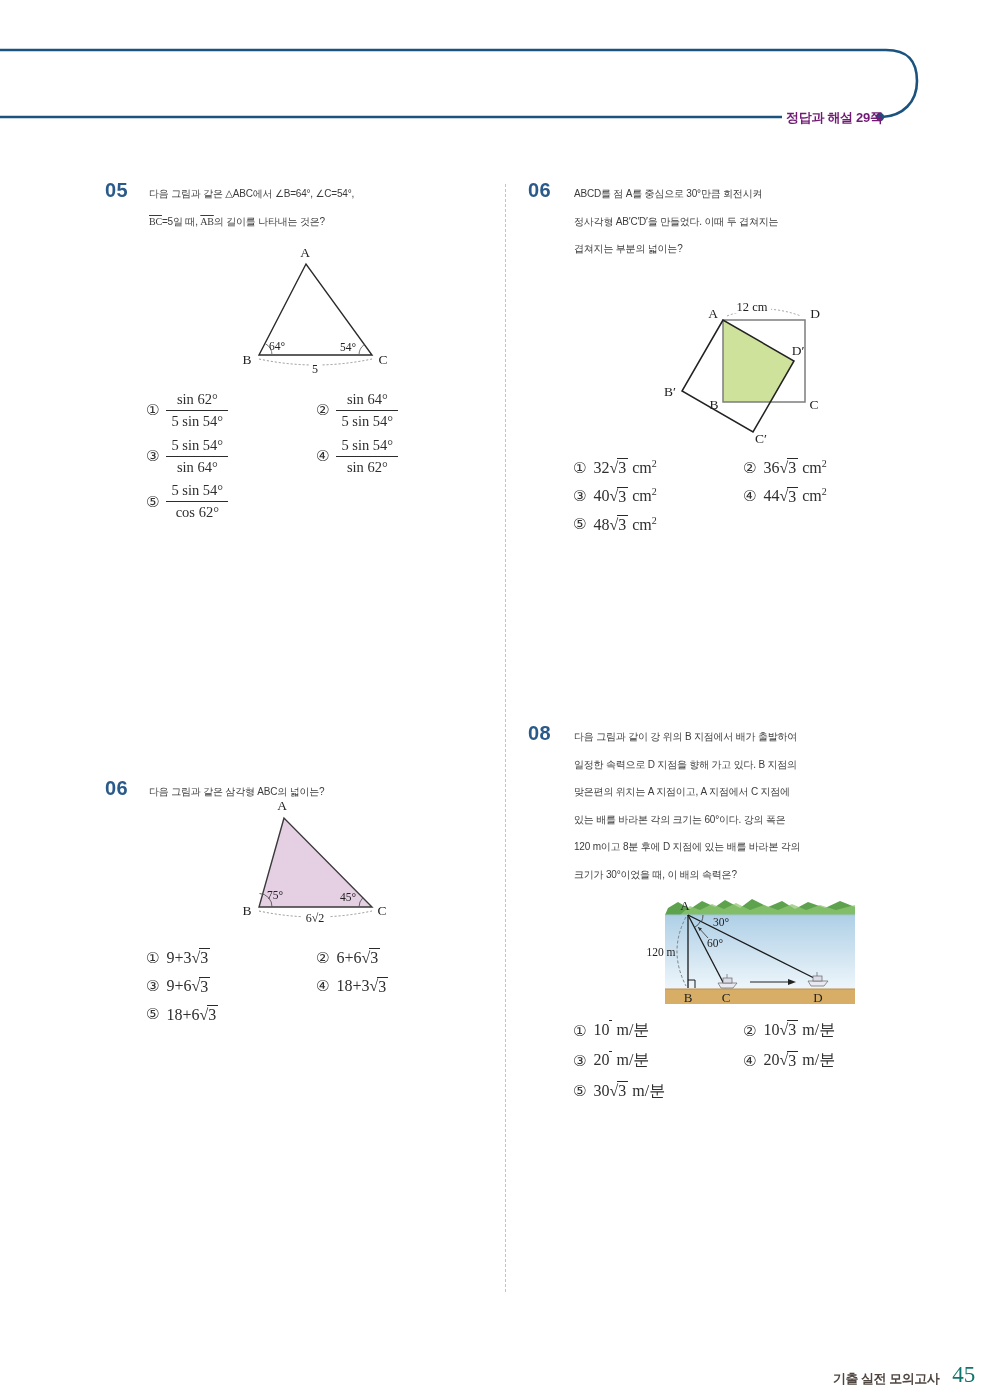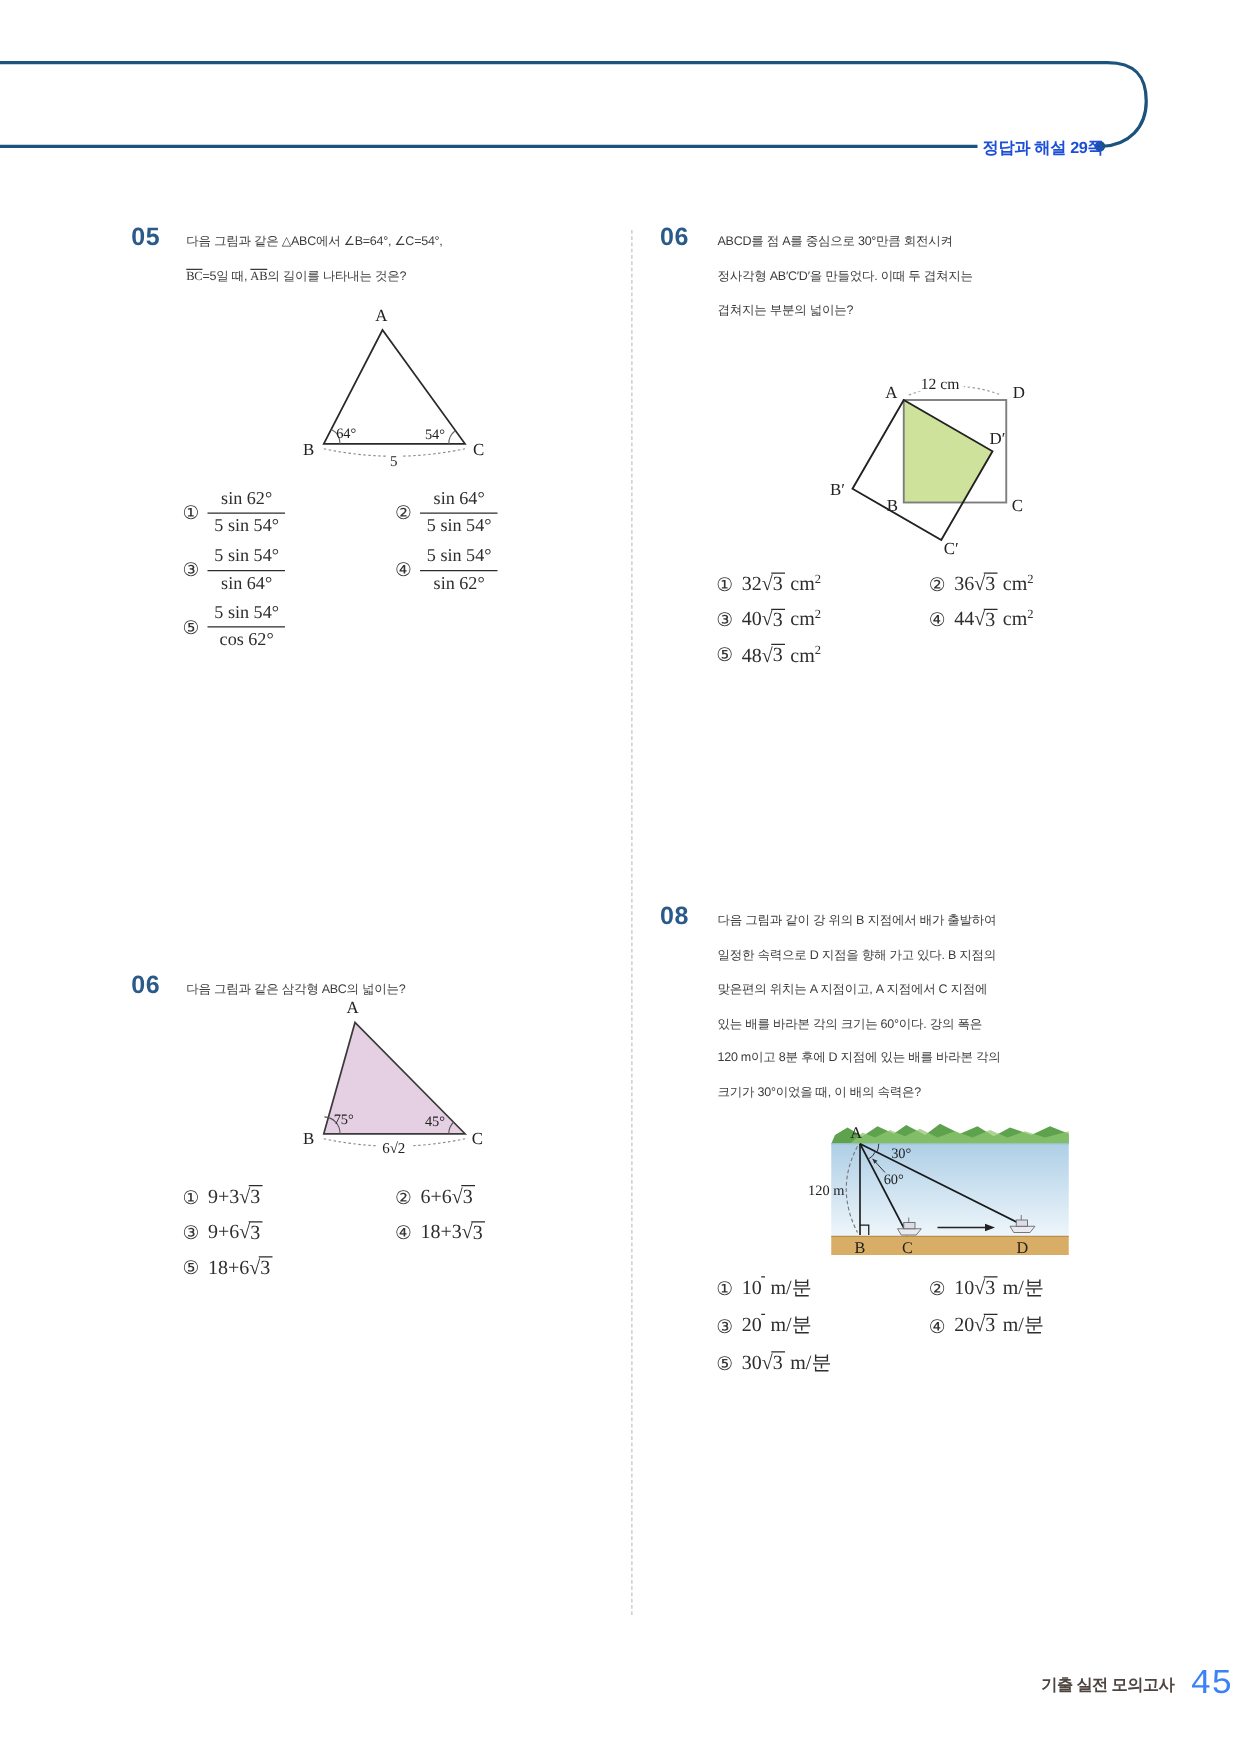--- a/index.html
+++ b/index.html
@@ -3,24 +3,24 @@
 <meta charset="utf-8">
 <style>
   html,body{margin:0;padding:0;background:#fff;}
   body{width:990px;height:1400px;position:relative;overflow:hidden;
        font-family:"Liberation Sans","DejaVu Sans",sans-serif;color:#3b3b3b;}
   .abs{position:absolute;}
   svg{display:block;}
   svg text{font-family:"Liberation Serif","DejaVu Serif",serif;fill:#222;}
 
   
-  .hdr-ref{font-size:13px;font-weight:bold;color:#1d4ed8;white-space:nowrap;letter-spacing:-0.3px;}
-  .footer{display:flex;align-items:center;}
+  .hdr-ref{font-size:13px;font-weight:bold;color:#701a75;white-space:nowrap;letter-spacing:-0.3px;}
+  .footer{display:flex;align-items:flex-end;margin-top:30px;}
   .footer .flabel{font-size:13px;font-weight:bold;color:#4f4540;letter-spacing:-0.5px;}
-  .footer .fpage{font-size:28px;color:#3b82f6;margin-left:13px;font-family:Liberation Mono, monospace;}
+  .footer .fpage{font-size:23px;color:#0f766e;margin-left:13px;font-family:Liberation Serif, serif;}
 
   .divider{border-left:1px dashed #c4c4c4;width:0;}
 
   
   .problem{position:absolute;}
   .pnum{position:absolute;left:0;top:0;font-size:20px;font-weight:bold;color:#2a5a8a;letter-spacing:0.5px;line-height:1;}
   .pbody{margin-left:44px;font-size:10px;line-height:27.5px;color:#3b3b3b;letter-spacing:-0.2px;}
   .ovl{text-decoration:overline;font-family:"Liberation Serif","DejaVu Serif",serif;}
 
   

